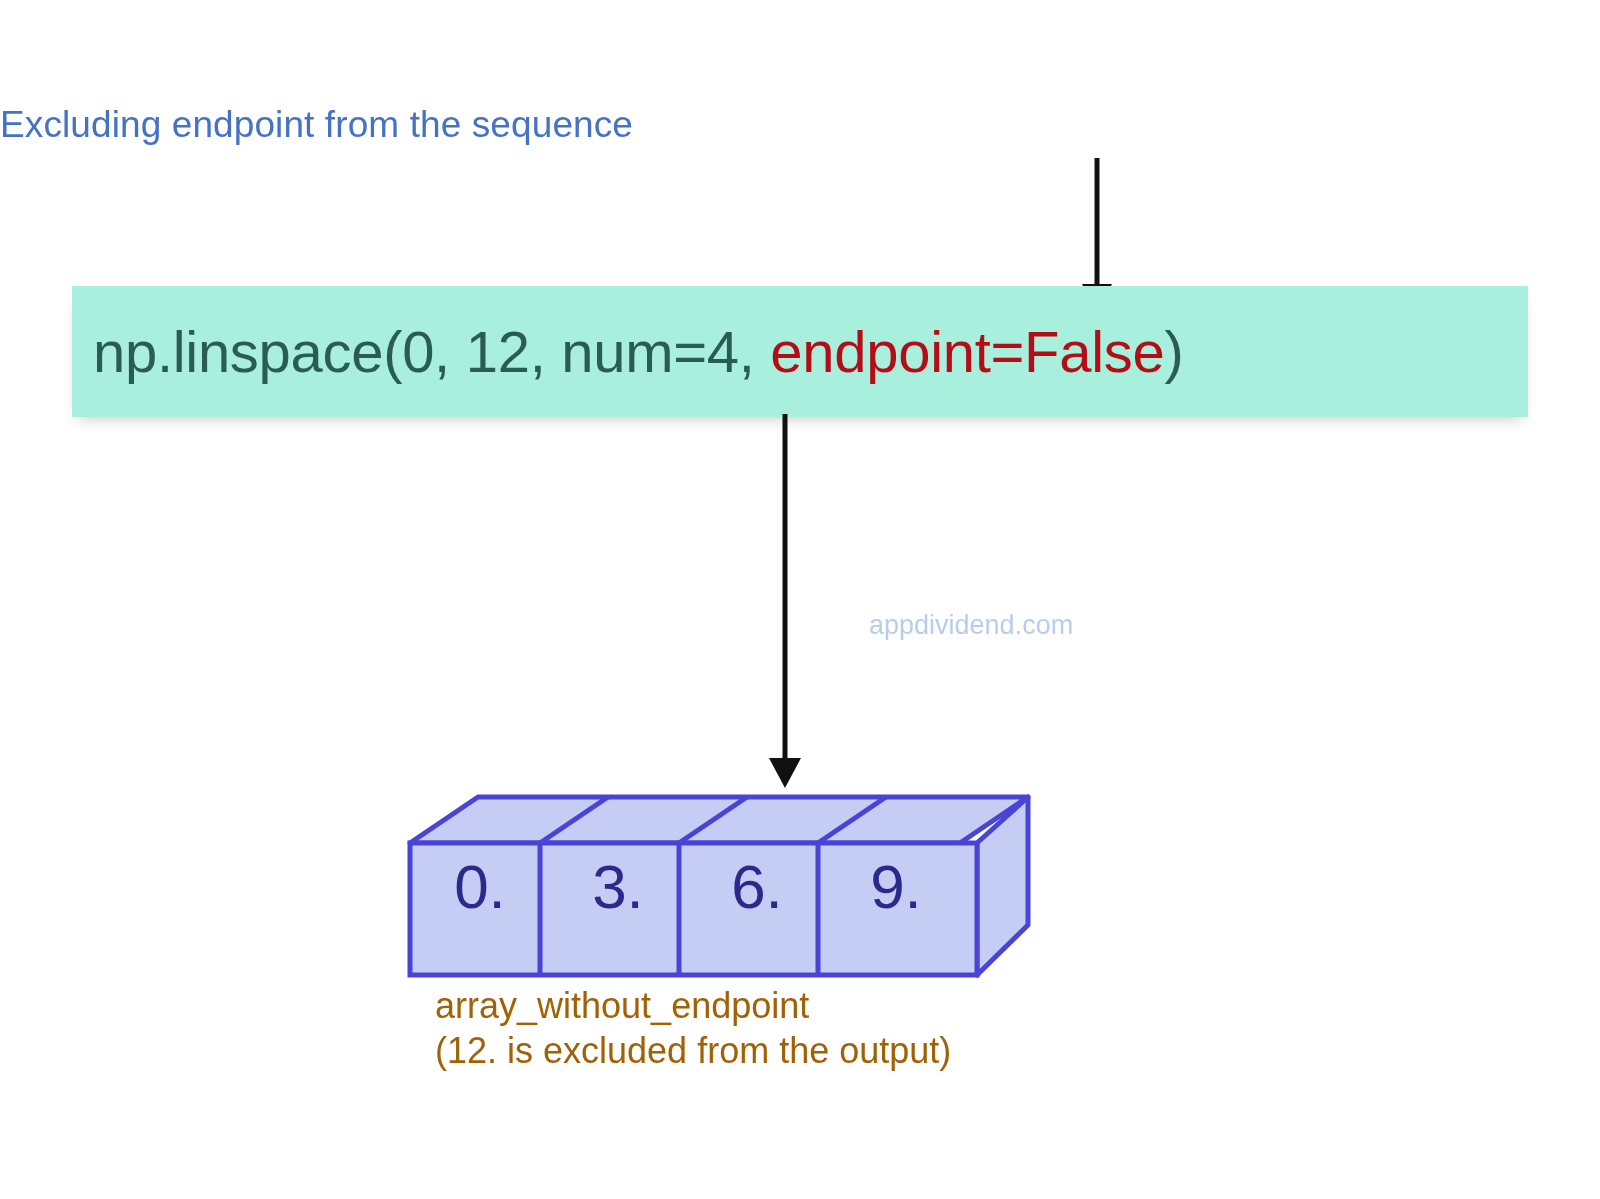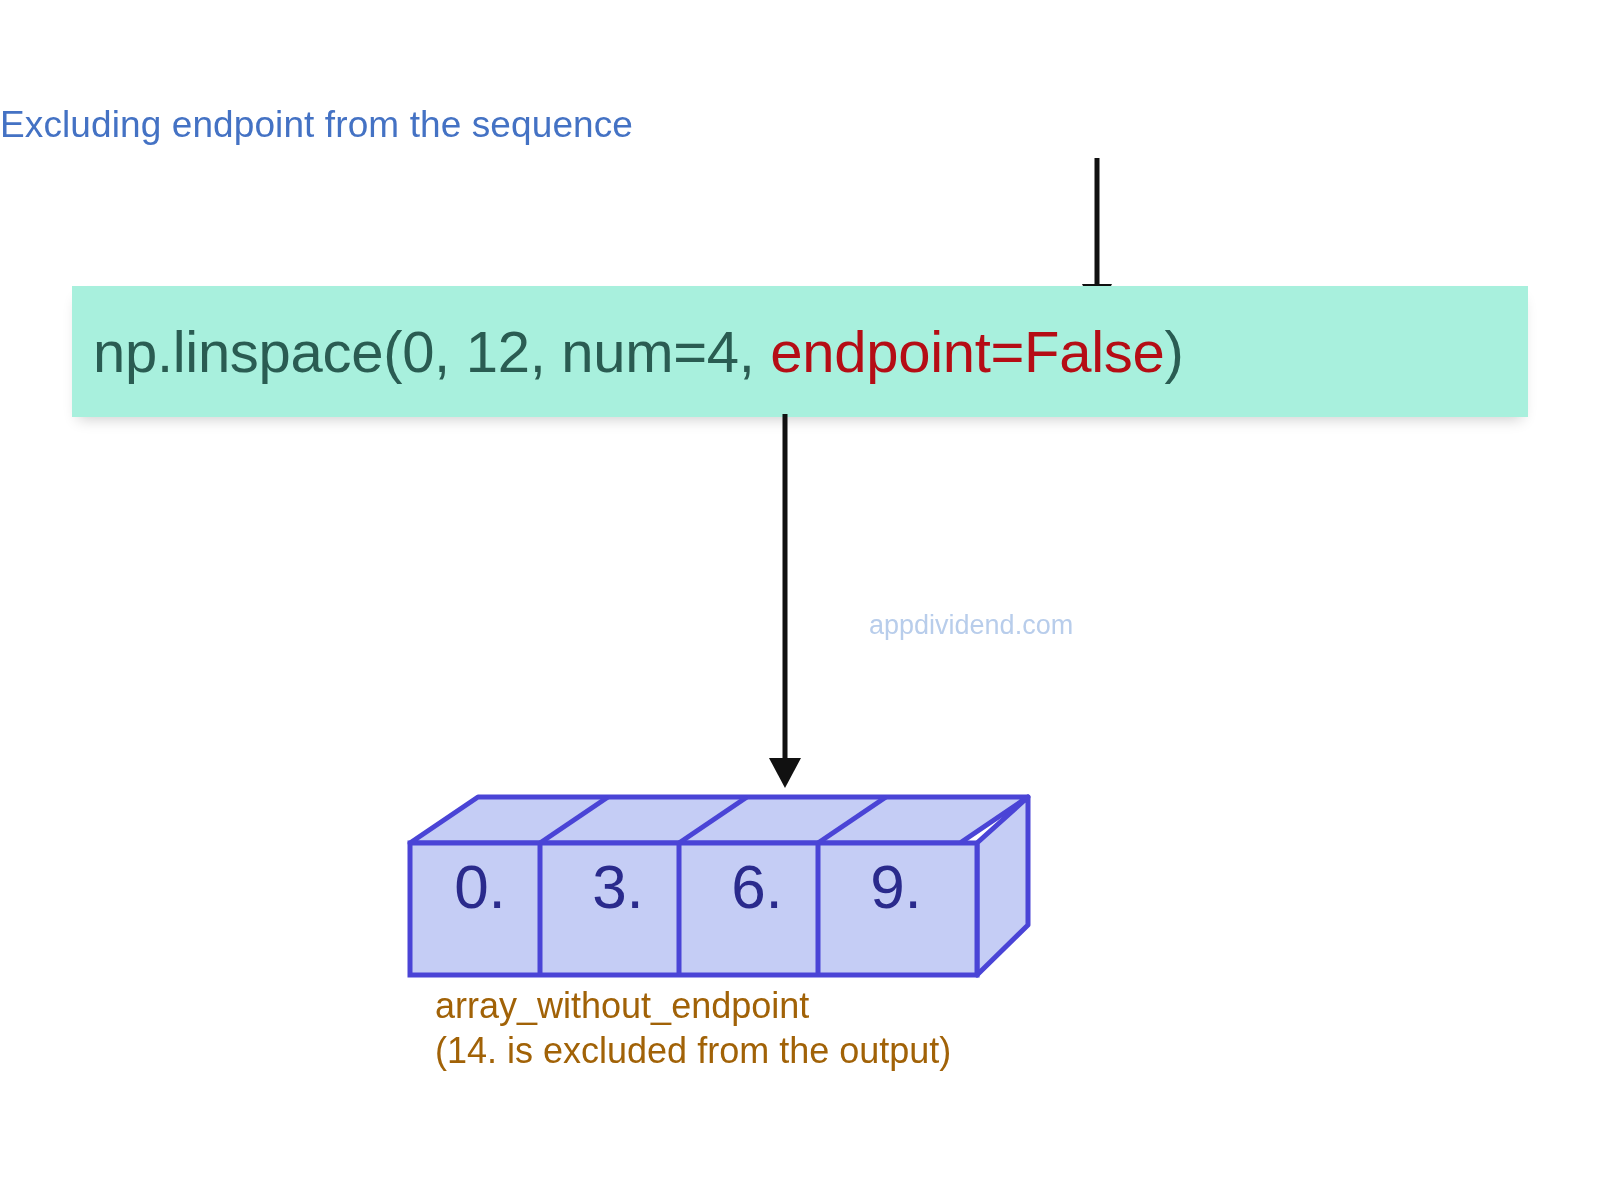--- a/index.html
+++ b/index.html
@@ -143,16 +143,16 @@
     <line x1="428" y1="63" x2="496" y2="17" stroke="#4a44d6" stroke-width="5"></line>
 
     <text class="cell-value" x="90" y="128">0.</text>
     <text class="cell-value" x="228" y="128">3.</text>
     <text class="cell-value" x="367" y="128">6.</text>
     <text class="cell-value" x="506" y="128">9.</text>
   </svg>
 
   <div class="caption">
     <div>array_without_endpoint</div>
-    <div>(14. is excluded from the output)</div>
+    <div>(12. is excluded from the output)</div>
   </div>
 
 </div>
 
 </body></html>

